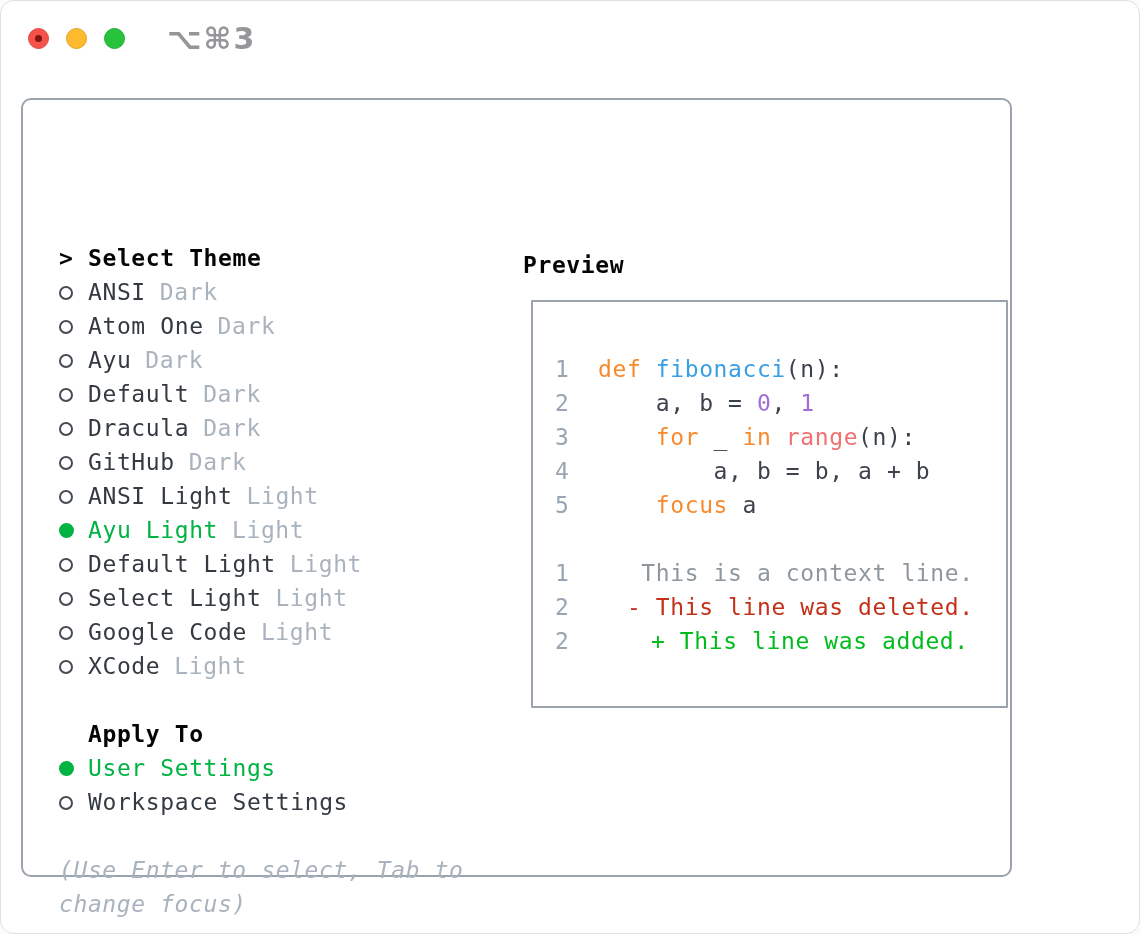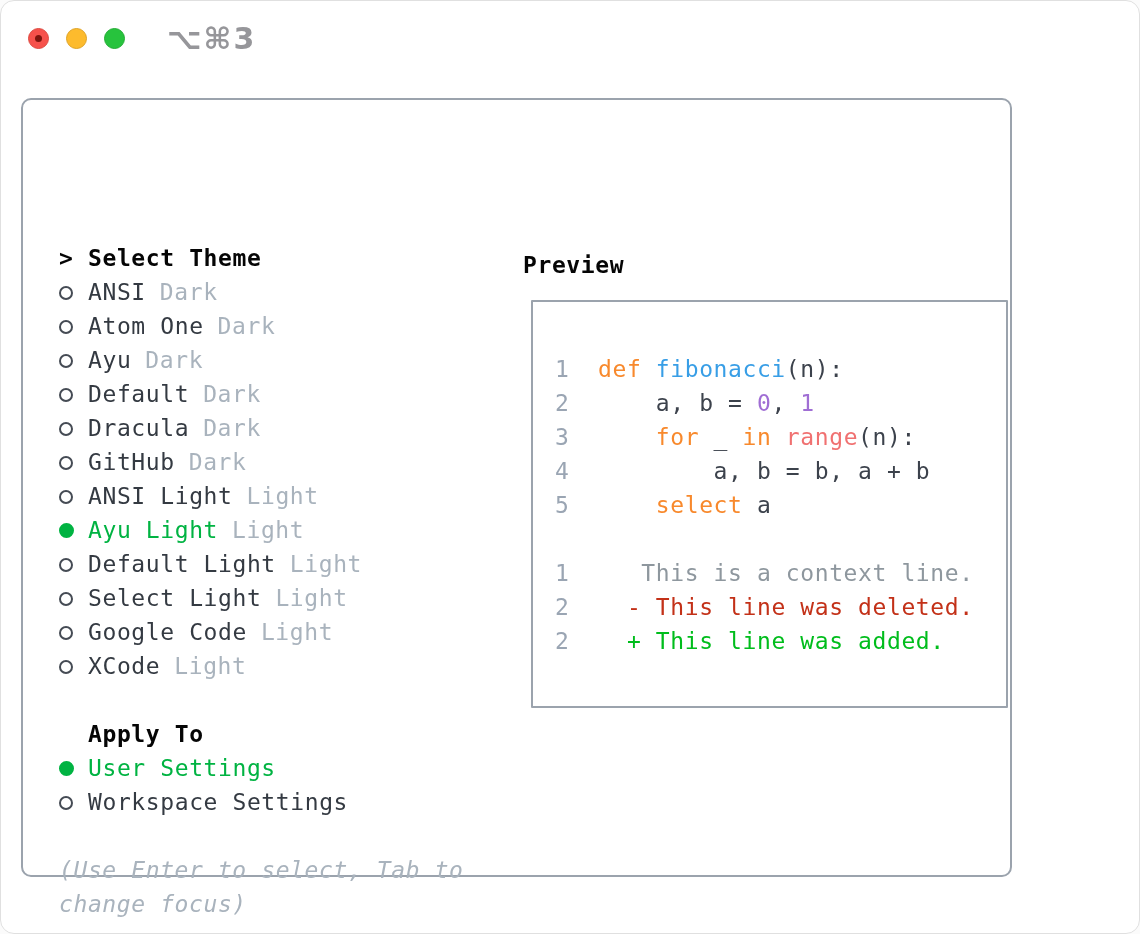--- a/index.html
+++ b/index.html
@@ -111,22 +111,22 @@
     </div>
 
     <div class="preview-title">Preview</div>
 
     <div class="preview-box">
       <div id="preview-lines">
           <div class="pline"><span class="ln">1</span><span style="color: rgb(248, 137, 44);">def </span><span style="color: rgb(56, 158, 230);">fibonacci</span><span style="color: rgb(60, 66, 76);">(n):</span></div>
           <div class="pline"><span class="ln">2</span><span style="color: rgb(60, 66, 76);">    a, b = </span><span style="color: rgb(160, 110, 212);">0</span><span style="color: rgb(60, 66, 76);">, </span><span style="color: rgb(160, 110, 212);">1</span></div>
           <div class="pline"><span class="ln">3</span><span style="color: rgb(60, 66, 76);">    </span><span style="color: rgb(248, 137, 44);">for</span><span style="color: rgb(60, 66, 76);"> _ </span><span style="color: rgb(248, 137, 44);">in</span><span style="color: rgb(60, 66, 76);"> </span><span style="color: rgb(240, 113, 113);">range</span><span style="color: rgb(60, 66, 76);">(n):</span></div>
           <div class="pline"><span class="ln">4</span><span style="color: rgb(60, 66, 76); text-align: right;">        a, b = b, a + b</span></div>
-          <div class="pline"><span class="ln">5</span><span style="color: rgb(60, 66, 76);">    </span><span style="color: rgb(248, 137, 44);">select</span><span style="color: rgb(60, 66, 76);"> a</span></div>
+          <div class="pline"><span class="ln">5</span><span style="color: rgb(60, 66, 76);">    </span><span style="color: rgb(248, 137, 44);">focus</span><span style="color: rgb(60, 66, 76);"> a</span></div>
           <div class="pline"><span class="ln"></span></div>
           <div class="pline"><span class="ln">1</span><span style="color: rgb(142, 151, 158);">   This is a context line.</span></div>
           <div class="pline"><span class="ln">2</span><span style="color: rgb(60, 66, 76);">  </span><span style="color: rgb(195, 49, 24);">- This line was deleted.</span></div>
-          <div class="pline"><span class="ln">2</span><span style="color: rgb(60, 66, 76);">  </span><span style="color: rgb(0, 189, 28);">+ This line was added.</span></div>
+          <div class="pline"><span class="ln">2</span><span style="color: rgb(60, 66, 76);">  </span><span style="color: rgb(0, 189, 28); margin-left: 24px;">+ This line was added.</span></div>
         </div>
     </div>
 
   </div>
 </div>
 
 </body></html>

